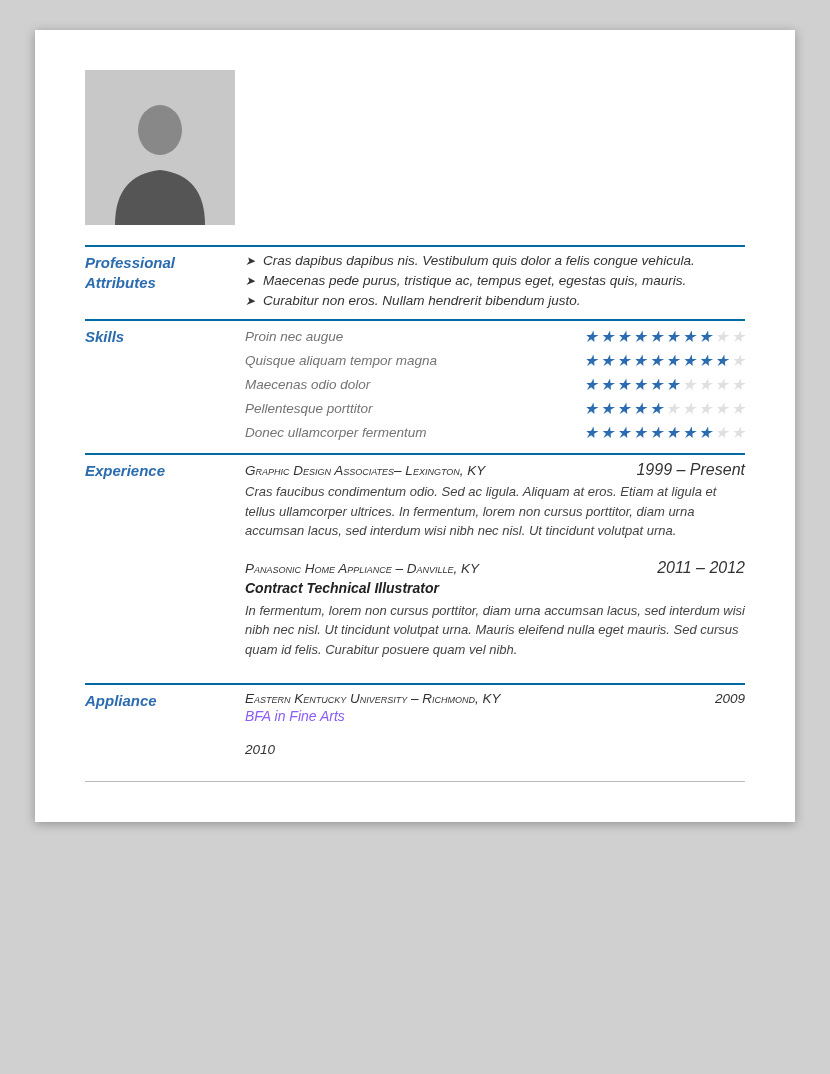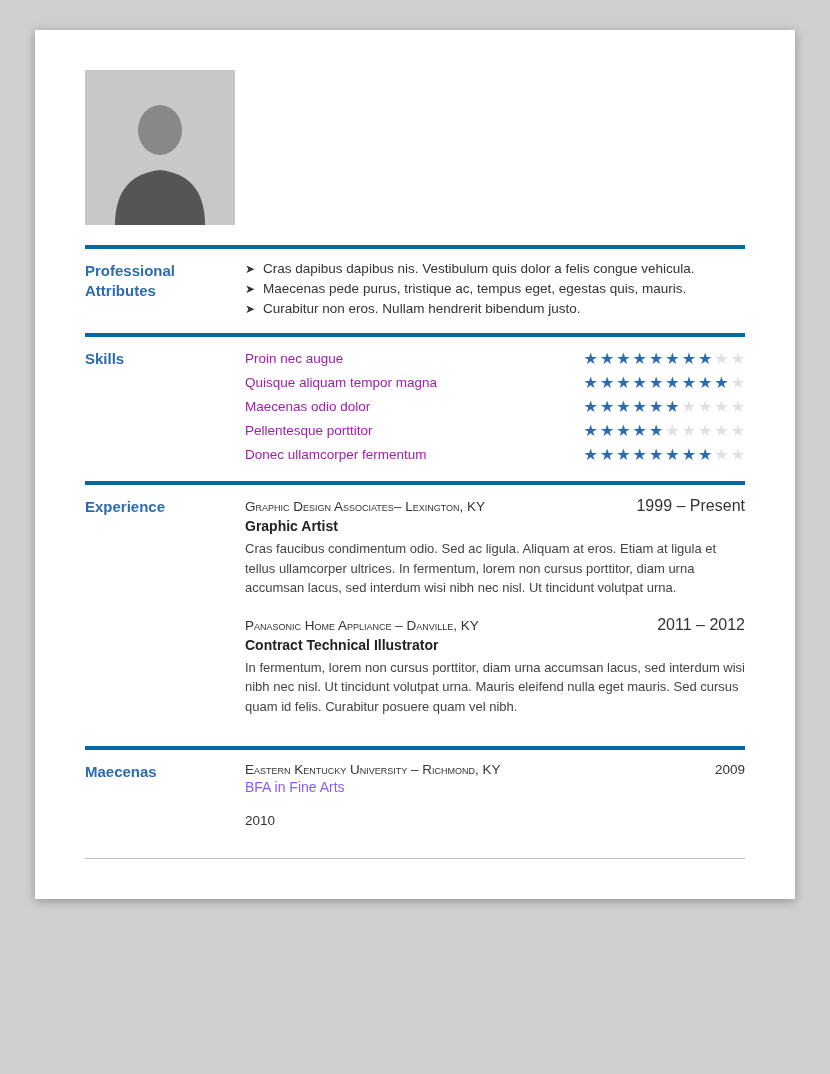--- a/index.html
+++ b/index.html
@@ -60,22 +60,23 @@
       color: #333;
       margin-bottom: 3px;
     }
     .header-contact {
       font-size: 14px;
       color: #333;
     }
     
     .section {
       display: flex;
-      padding: 12px 0;
-      border-top: 4px solid #0369a1;
+      padding: 6px 0;
+      border-top: 2px solid #0369a1;
+      font-style: italic;
     }
     .section-label {
       width: 160px;
       flex-shrink: 0;
       color: #2b6cb0;
       font-size: 15px;
       font-weight: bold;
       line-height: 1.3;
       padding-right: 15px;
     }
@@ -102,21 +103,21 @@
       margin-top: 1px;
     }
     
     .skill-row {
       display: flex;
       align-items: center;
       margin-bottom: 5px;
     }
     .skill-name {
       font-size: 13.5px;
-      color: #a21caf;
+      color: #737373;
       flex: 1;
     }
     .stars {
       display: flex;
       gap: 2px;
     }
     .star {
       font-size: 16px;
       color: #e0e0e0;
     }
@@ -298,36 +299,35 @@
   </div>
 
   <div class="section">
     <div class="section-label">Experience</div>
     <div class="section-content" id="experience-container">
         <div class="exp-entry">
           <div class="exp-header">
             <span class="exp-company">Graphic Design Associates– Lexington, KY</span>
             <span class="exp-dates">1999 – Present</span>
           </div>
-          <div class="exp-title">Graphic Artist</div>
           <div class="exp-desc">Cras faucibus condimentum odio. Sed ac ligula. Aliquam at eros. Etiam at ligula et tellus ullamcorper ultrices. In fermentum, lorem non cursus porttitor, diam urna accumsan lacus, sed interdum wisi nibh nec nisl. Ut tincidunt volutpat urna.</div>
         </div>
         <div class="exp-entry">
           <div class="exp-header">
             <span class="exp-company">Panasonic Home Appliance – Danville, KY</span>
             <span class="exp-dates">2011 – 2012</span>
           </div>
           <div class="exp-title">Contract Technical Illustrator</div>
           <div class="exp-desc">In fermentum, lorem non cursus porttitor, diam urna accumsan lacus, sed interdum wisi nibh nec nisl. Ut tincidunt volutpat urna. Mauris eleifend nulla eget mauris. Sed cursus quam id felis. Curabitur posuere quam vel nibh.</div>
         </div>
       </div>
   </div>
 
   <div class="section section-bottom-border">
-    <div class="section-label">Maecenas</div>
+    <div class="section-label">Appliance</div>
     <div class="section-content" id="education-container">
         <div class="edu-entry">
           <div class="edu-header">
             <span class="edu-school">Eastern Kentucky University – Richmond, KY</span>
             <span class="edu-year">2009</span>
           </div>
           <div class="edu-degree">BFA in Fine Arts</div>
         </div>
         <div class="edu-entry">
           <div class="edu-header">

